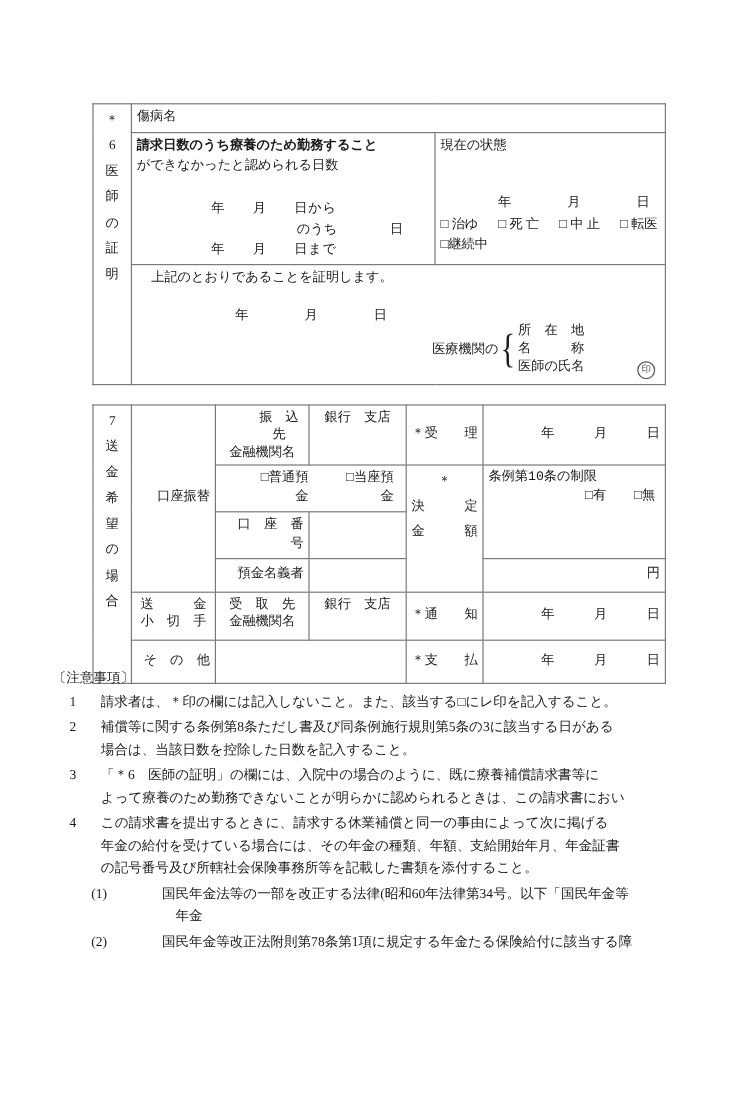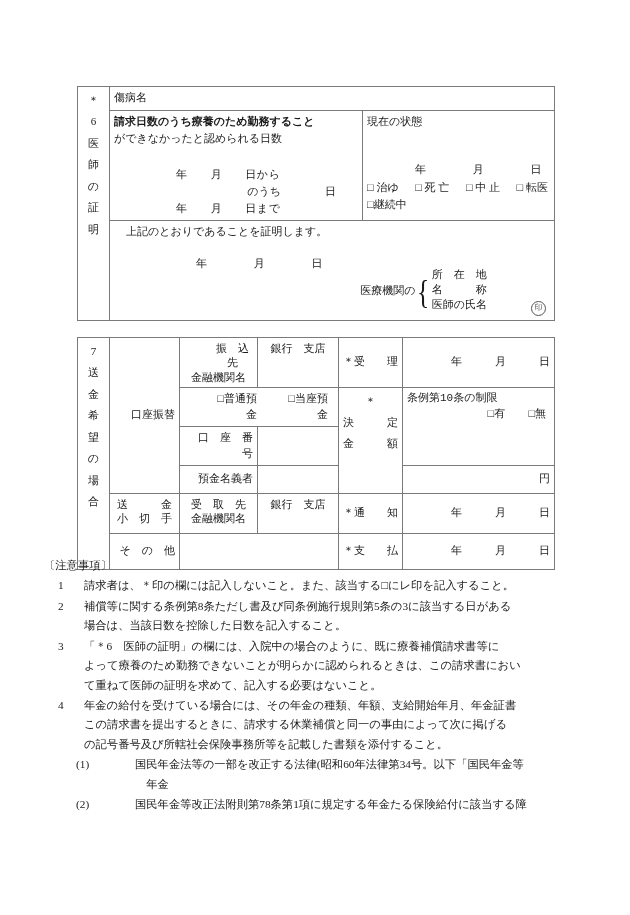--- a/index.html
+++ b/index.html
@@ -391,29 +391,28 @@
         <div>補償等に関する条例第8条ただし書及び同条例施行規則第5条の3に該当する日がある</div>
         <div>場合は、当該日数を控除した日数を記入すること。</div>
       </div>
     </div>
 
     <div class="note-item">
       <div class="note-num">3</div>
       <div class="note-body">
         <div>「＊6　医師の証明」の欄には、入院中の場合のように、既に療養補償請求書等に</div>
         <div>よって療養のため勤務できないことが明らかに認められるときは、この請求書におい</div>
-        <div>て重ねて医師の証明を求めて、記入する必要はないこと。</div>
       </div>
     </div>
 
     <div class="note-item">
       <div class="note-num">4</div>
       <div class="note-body">
+        <div>この請求書を提出するときに、請求する休業補償と同一の事由によって次に掲げる</div>
         <div>年金の給付を受けている場合には、その年金の種類、年額、支給開始年月、年金証書</div>
-        <div>この請求書を提出するときに、請求する休業補償と同一の事由によって次に掲げる</div>
         <div>の記号番号及び所轄社会保険事務所等を記載した書類を添付すること。</div>
       </div>
     </div>
 
     <div class="sub-item">
       <div class="sub-num">(1)</div>
       <div class="sub-body">
         <div>国民年金法等の一部を改正する法律(昭和60年法律第34号。以下「国民年金等</div>
         <div>　年金</div>
       </div>

